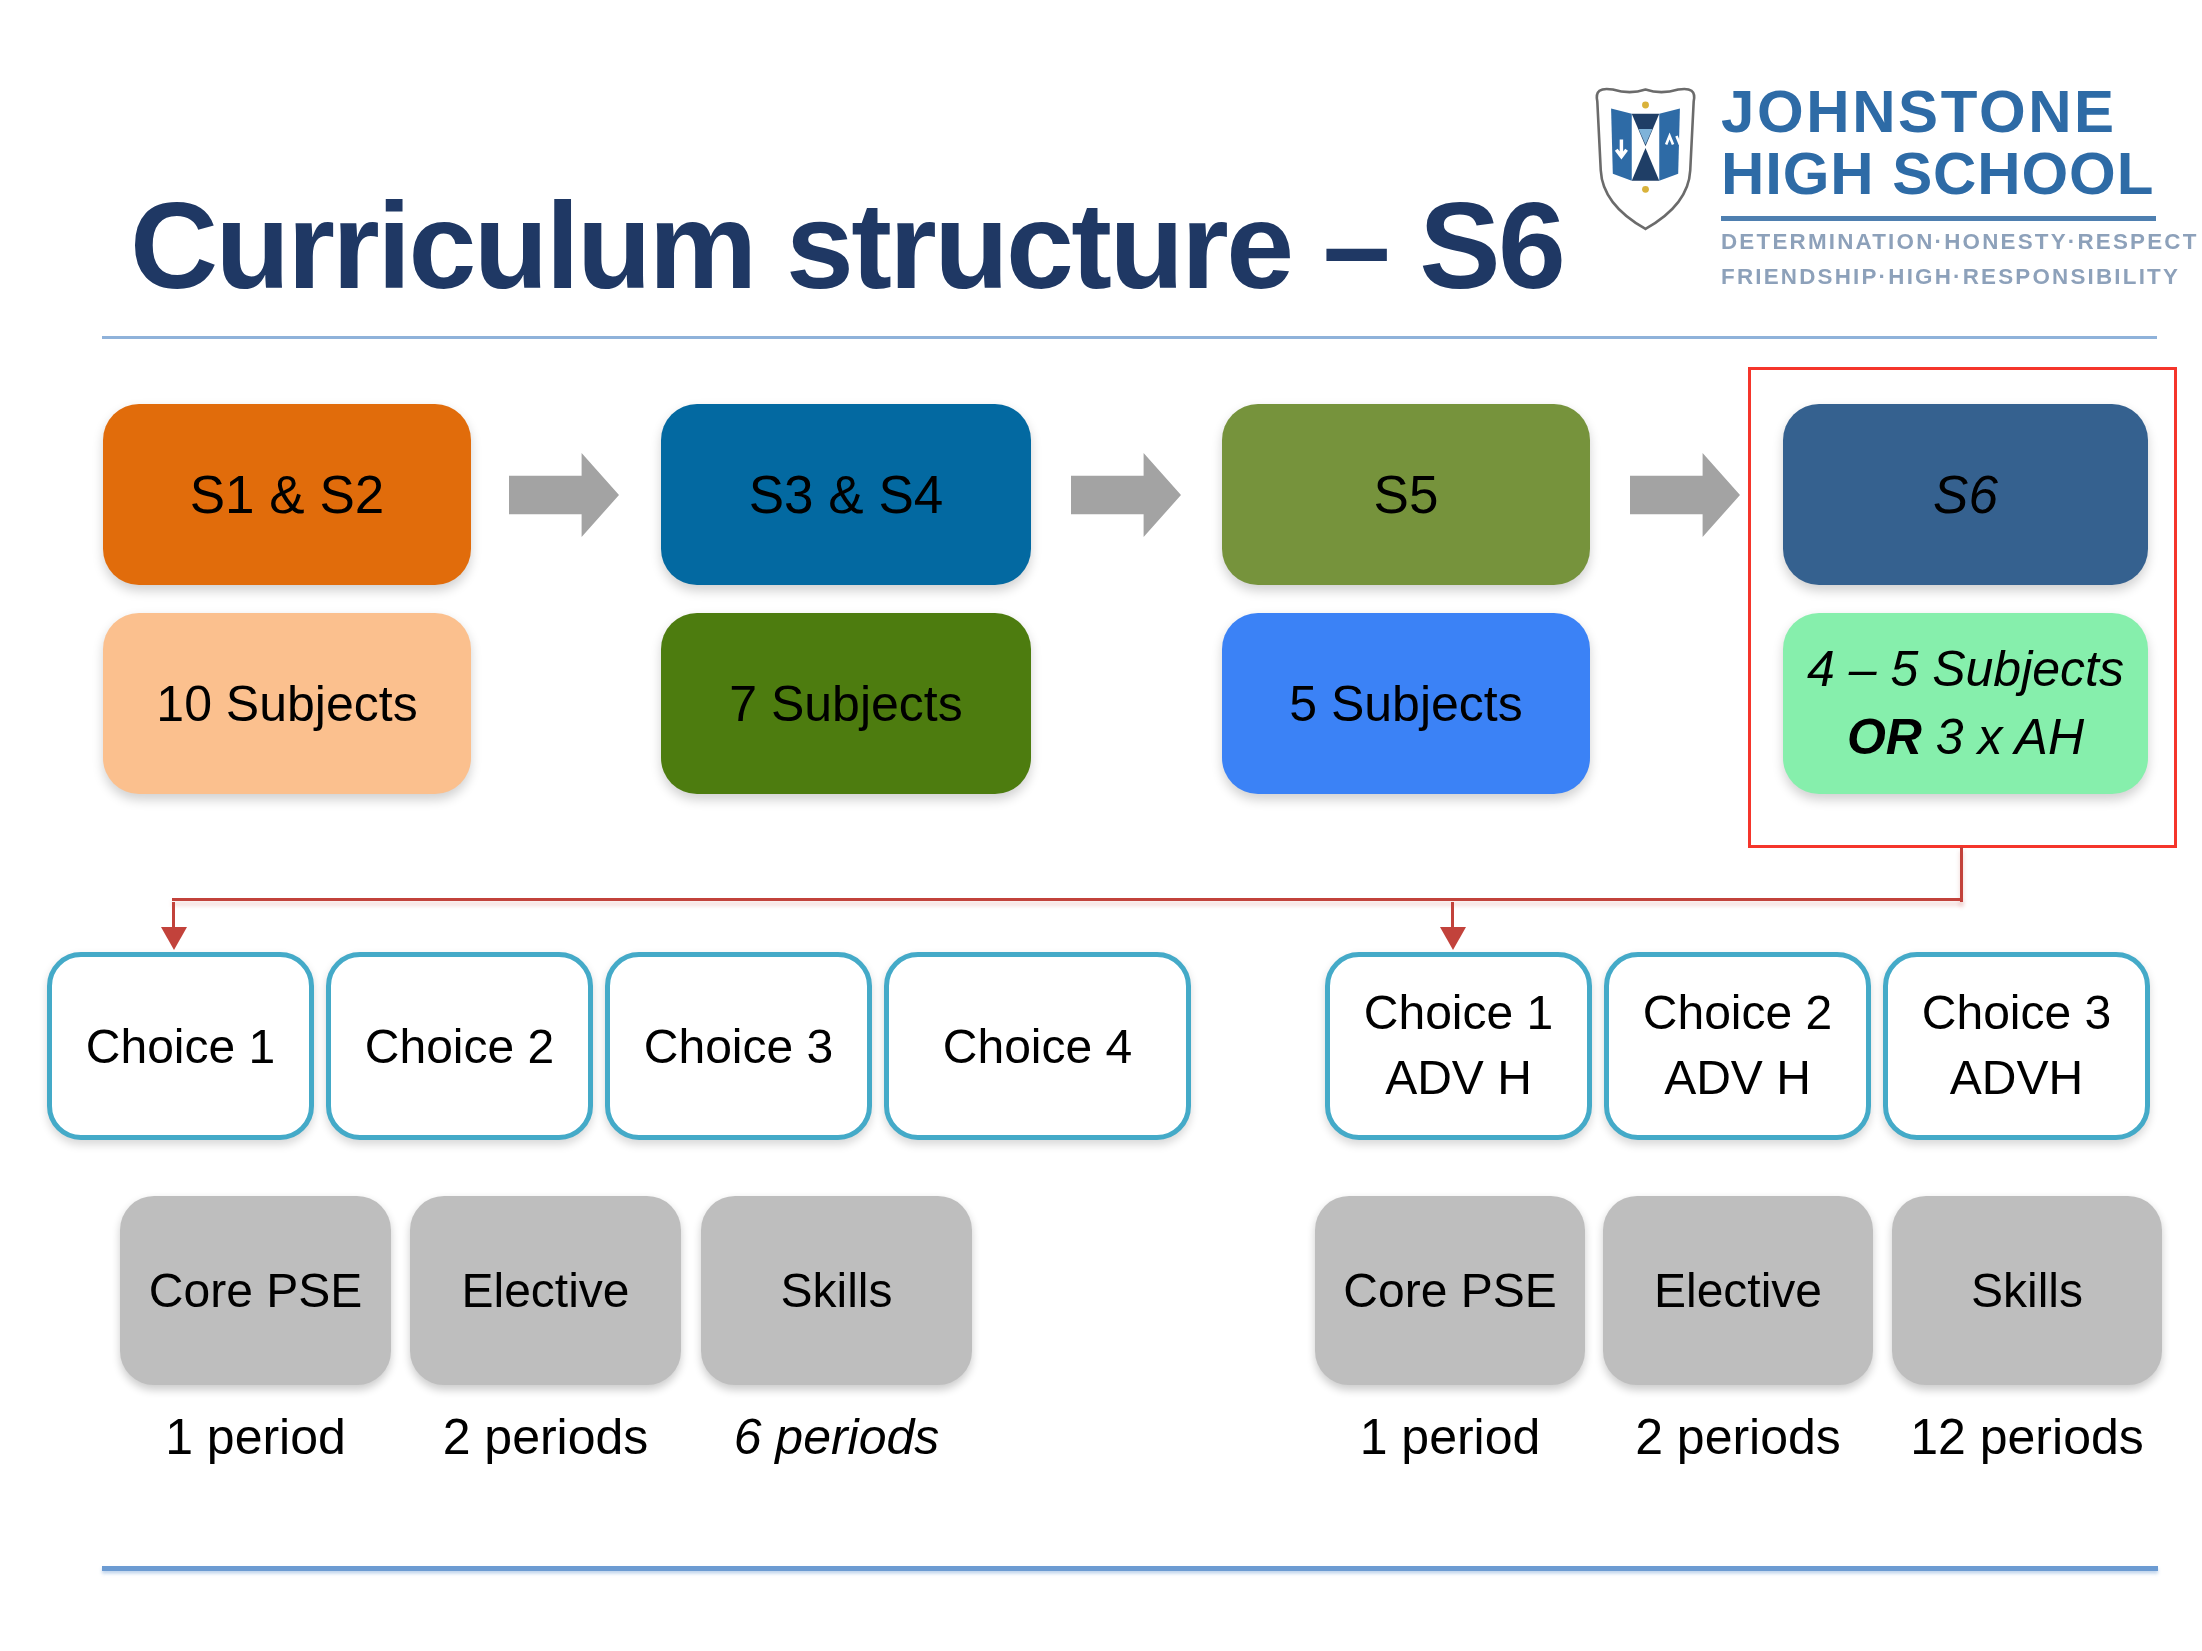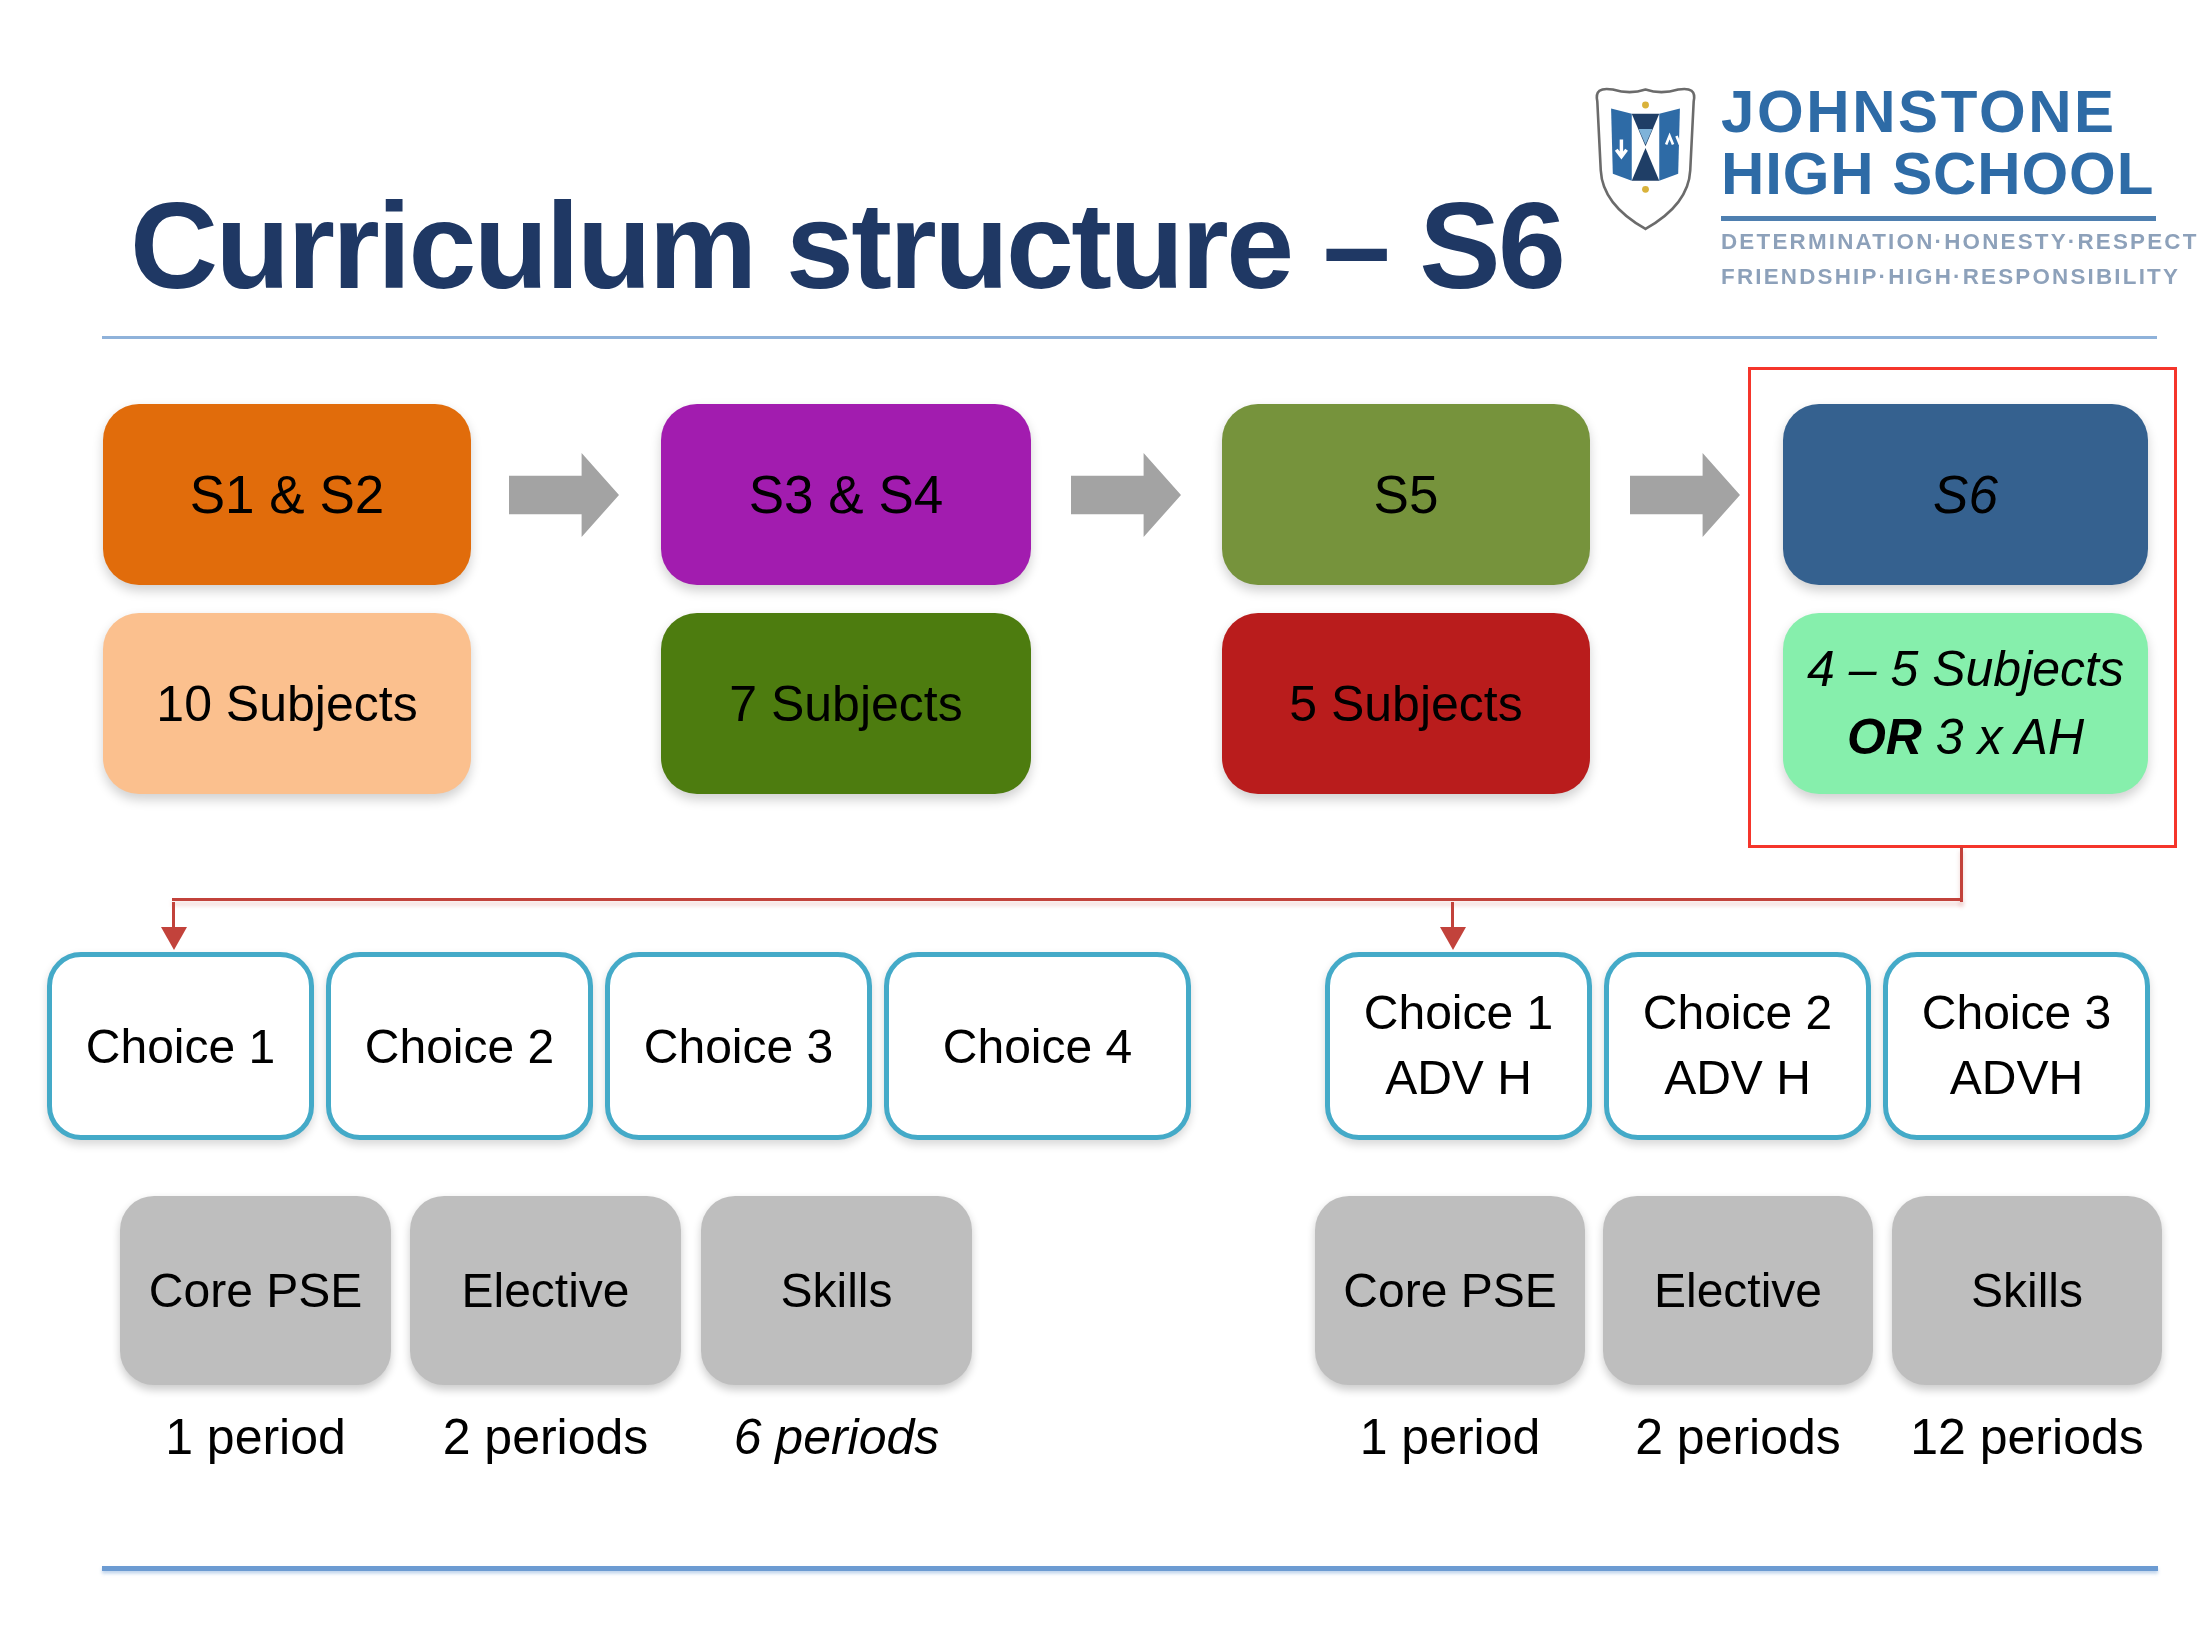--- a/index.html
+++ b/index.html
@@ -39,24 +39,24 @@
   
   .r1{top:404px;height:181px;}
   .r2{top:613px;height:181px;}
   .c1{left:103px;width:368px;}
   .c2{left:661px;width:370px;}
   .c3{left:1222px;width:368px;}
   .c4{left:1783px;width:365px;font-style:italic;}
 
   .bg-s1{background:#E16C0B;}
   .bg-s1l{background:#FBC08E;}
-  .bg-s2{background:#a21caf;}
+  .bg-s2{background:#0369a1;}
   .bg-s2l{background:#4d7c0f;}
   .bg-s3{background:#76933C;}
-  .bg-s3l{background:#b91c1c;}
+  .bg-s3l{background:#3b82f6;}
   .bg-s4{background:#35618F;}
   .bg-s4l{background:#86efac;}
   .sub{font-size:50px;}
   .sub .line2 b{font-weight:800;}
   .sub span{display:block;line-height:1.35;}
 
   
   .flow-arrow{
     position:absolute;top:453px;width:110px;height:84px;background:#A3A3A3;
     clip-path:polygon(0 27%, 66% 27%, 66% 0, 100% 50%, 66% 100%, 66% 73%, 0 73%);

